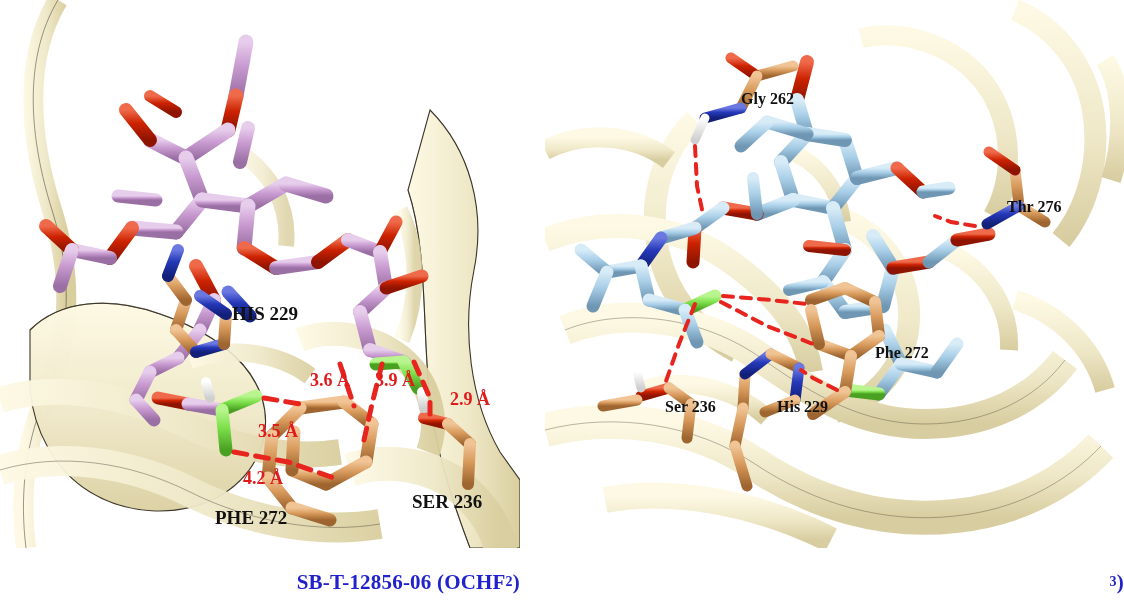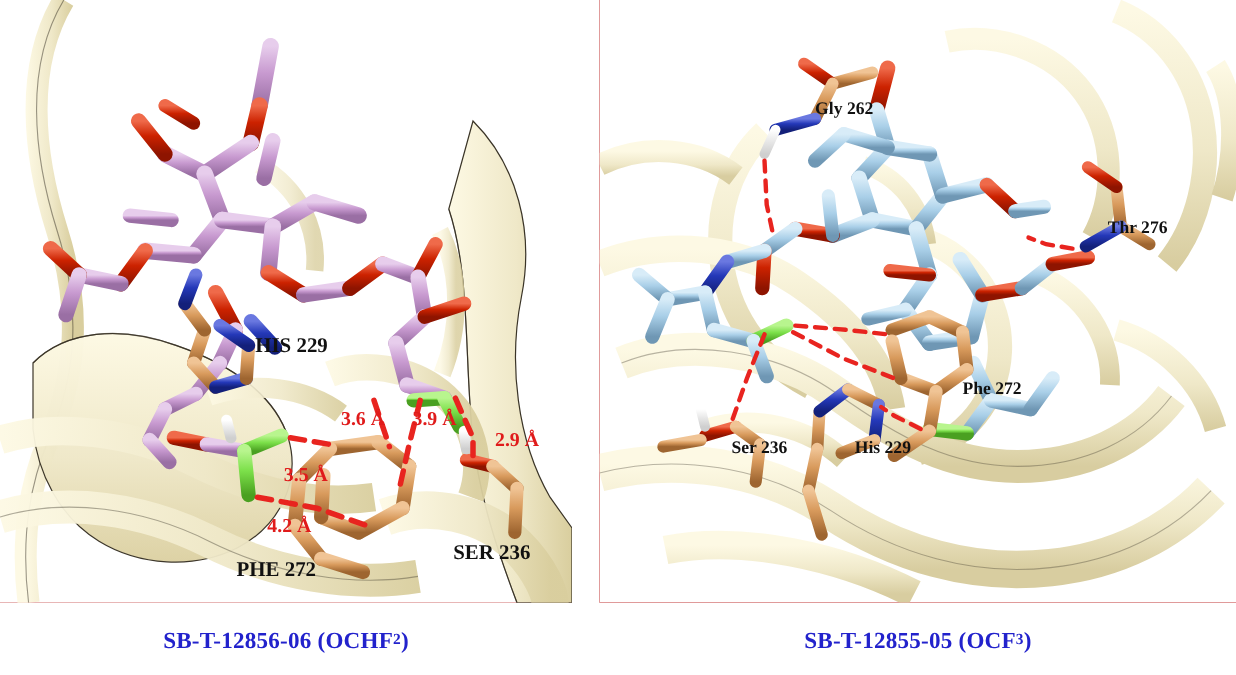--- a/index.html
+++ b/index.html
@@ -4,21 +4,21 @@
 <title>Docking Figure</title>
 <style>
   html,body{margin:0;padding:0;background:#ffffff;}
   body{width:1124px;height:614px;font-family:"Liberation Serif",serif;overflow:hidden;}
   #figure{position:relative;width:1124px;height:614px;background:#ffffff;}
   .panel{position:absolute;top:0;height:548px;overflow:hidden;background:#b91c1c;}
   #panel-left{left:0;width:520px;}
   #panel-right{left:545px;width:579px;}
   .panel svg{display:block;width:100%;height:100%;}
   .caption{position:absolute;top:552px;height:60px;display:flex;align-items:center;
-           justify-content:center;font-family:"Liberation Serif",serif;font-weight:bold;
+           justify-content:flex-end;font-family:"Liberation Serif",serif;font-weight:bold;
            font-size:21px;color:#2222cc;letter-spacing:.2px;}
   #caption-left{left:0;width:520px;}
   #caption-right{left:545px;width:579px;}
   .caption sub{font-size:14px;vertical-align:-3px;}
   .reslabel{font-family:"Liberation Serif",serif;font-weight:bold;fill:#111111;}
   .distlabel{font-family:"Liberation Serif",serif;font-weight:bold;fill:#e01b1b;}
   .dash{stroke:#e8241f;stroke-width:5;stroke-linecap:round;
         stroke-dasharray:13 9;fill:none;}
   .dash-thin{stroke:#e8241f;stroke-width:4;stroke-linecap:round;
         stroke-dasharray:10 8;fill:none;}
@@ -392,18 +392,17 @@
     </svg>
   </div>
 
   <div class="caption" id="caption-left">
     <span>SB-T-12856-06 (OCHF</span>
       <sub>2</sub>
       <span>)</span>
   </div>
 
   <div class="caption" id="caption-right">
-    <span>SB-T-12855-05 (OCF</span>
       <sub>3</sub>
       <span>)</span>
   </div>
 
 </div>
 
 </body></html>

